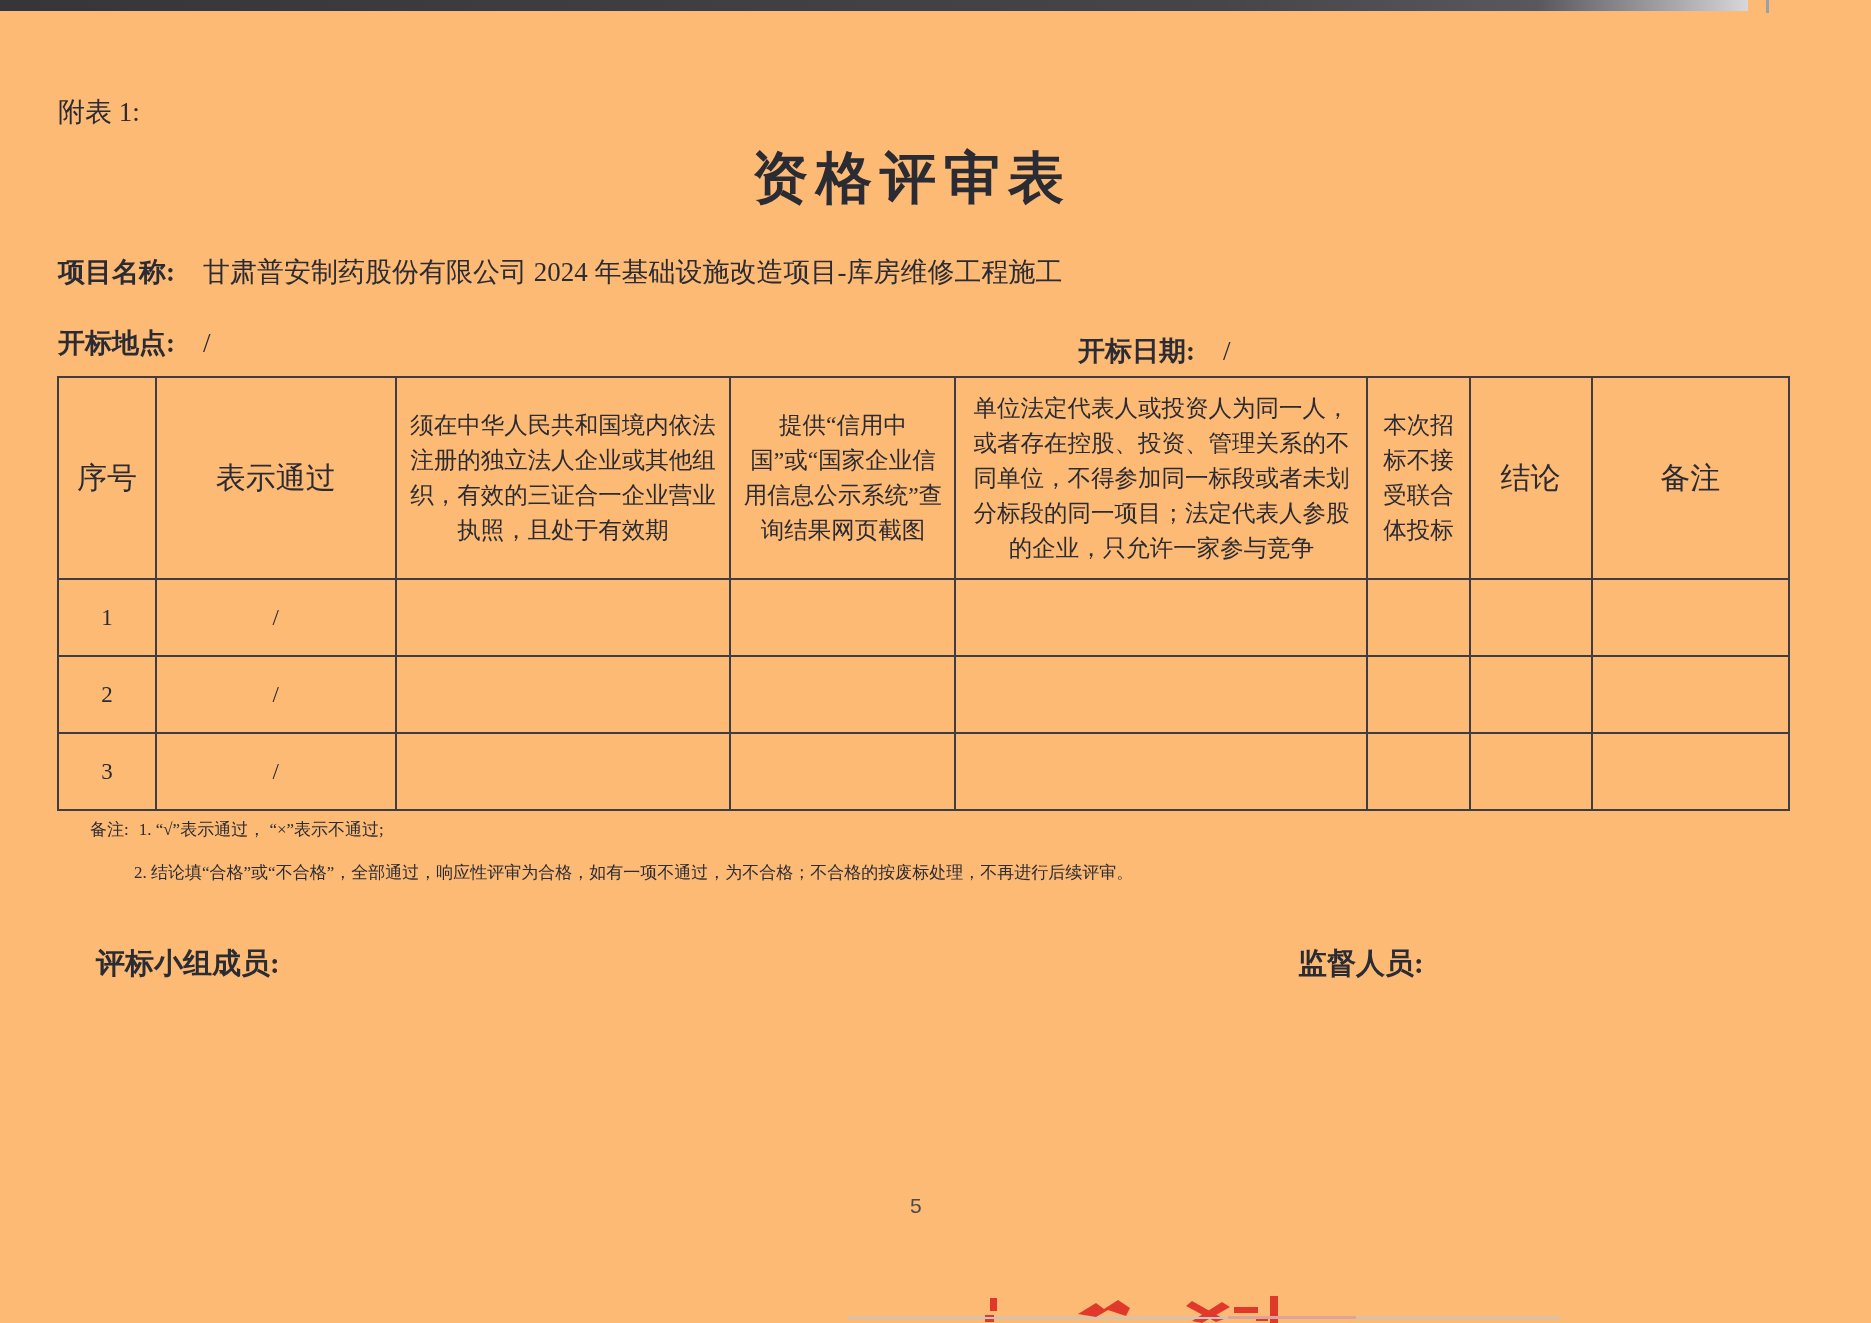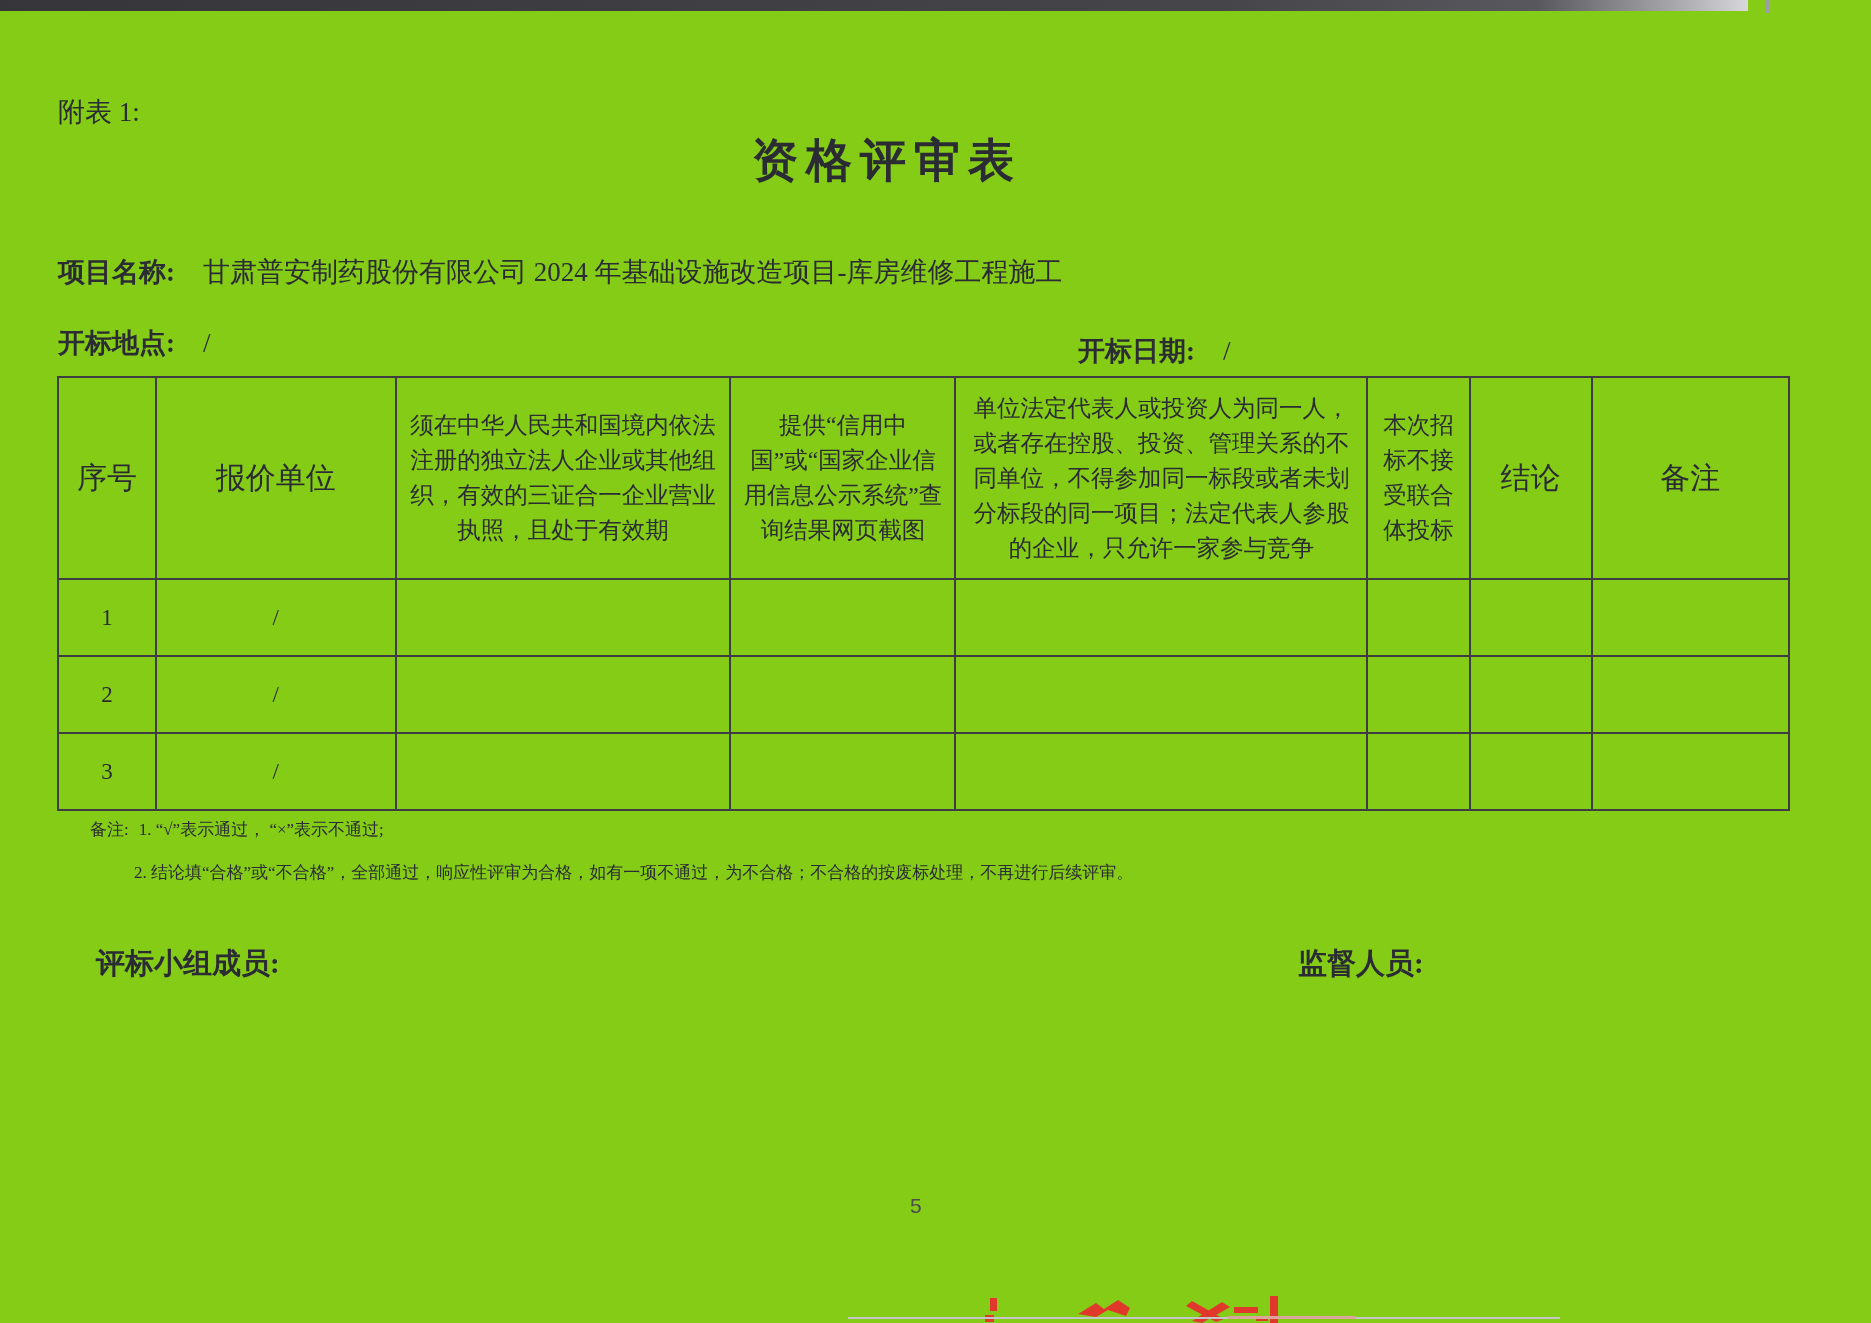--- a/index.html
+++ b/index.html
@@ -1,35 +1,35 @@
 <!DOCTYPE html>
 <html><head>
 <meta charset="utf-8">
 <style>
   html,body { margin:0; padding:0; background:#e9e9e9; }
   .page {
     position:relative;
     width:1871px; height:1323px;
     margin:0 auto;
-    background:#84cc16;
+    background:#fdba74;
     overflow:hidden;
     font-family:"Liberation Serif","DejaVu Serif",serif;
     color:#2b2b33;
   }
   
   .scan-strip-top {
     position:absolute; left:0; top:0; width:1748px; height:11px;
     background:linear-gradient(90deg,#35353a 0%,#45454a 70%,#58585e 88%,#a9a9ae 96%,#d8d8db 100%);
   }
   .scan-tick-right { position:absolute; left:1766px; top:0; width:3px; height:13px; background:#9aa0a8; }
   .scan-line-bottom { position:absolute; left:848px; top:1317px; width:712px; height:2px; background:#c2c5c9; }
   .scan-line-bottom-red { position:absolute; left:1228px; top:1316px; width:128px; height:3px; background:#dba49c; }
 
   .appendix { position:absolute; left:58px; top:94px; font-size:27px; }
-  .doc-title { position:absolute; left:752px; top:130px; font-size:46px; font-weight:700; letter-spacing:8px; }
+  .doc-title { position:absolute; left:752px; top:141px; font-size:56px; font-weight:700; letter-spacing:8px; }
 
   .meta-line { position:absolute; font-size:27px; font-weight:600; white-space:nowrap; }
   .meta-project { left:58px; top:254px; }
   .meta-location { left:58px; top:325px; }
   .meta-date { left:1078px; top:325px;margin-top:8px; }
   .meta-line .val { margin-left:28px; font-weight:500; }
   .meta-project .val { margin-left:28px; }
 
   table.review {
     position:absolute; left:57px; top:376px;
@@ -92,21 +92,21 @@
         <col style="width:19.35%">
         <col style="width:13.0%">
       <col style="width:23.8%">
         <col style="width:5.9%">
         <col style="width:7.05%">
         <col style="width:11.4%">
     </colgroup>
     <thead>
       <tr>
         <th class="plain">序号</th>
-        <th class="plain">报价单位</th>
+        <th class="plain">表示通过</th>
         <th class="crit">须在中华人民共和国境内依法注册的独立法人企业或其他组织，有效的三证合一企业营业执照，且处于有效期</th>
         <th class="crit">提供“信用中国”或“国家企业信用信息公示系统”查询结果网页截图</th>
         <th class="crit">单位法定代表人或投资人为同一人，或者存在控股、投资、管理关系的不同单位，不得参加同一标段或者未划分标段的同一项目；法定代表人参股的企业，只允许一家参与竞争</th>
         <th class="crit">本次招标不接受联合体投标</th>
         <th class="plain">结论</th>
         <th class="plain">备注</th>
       </tr>
     </thead>
     <tbody>
       <tr>

